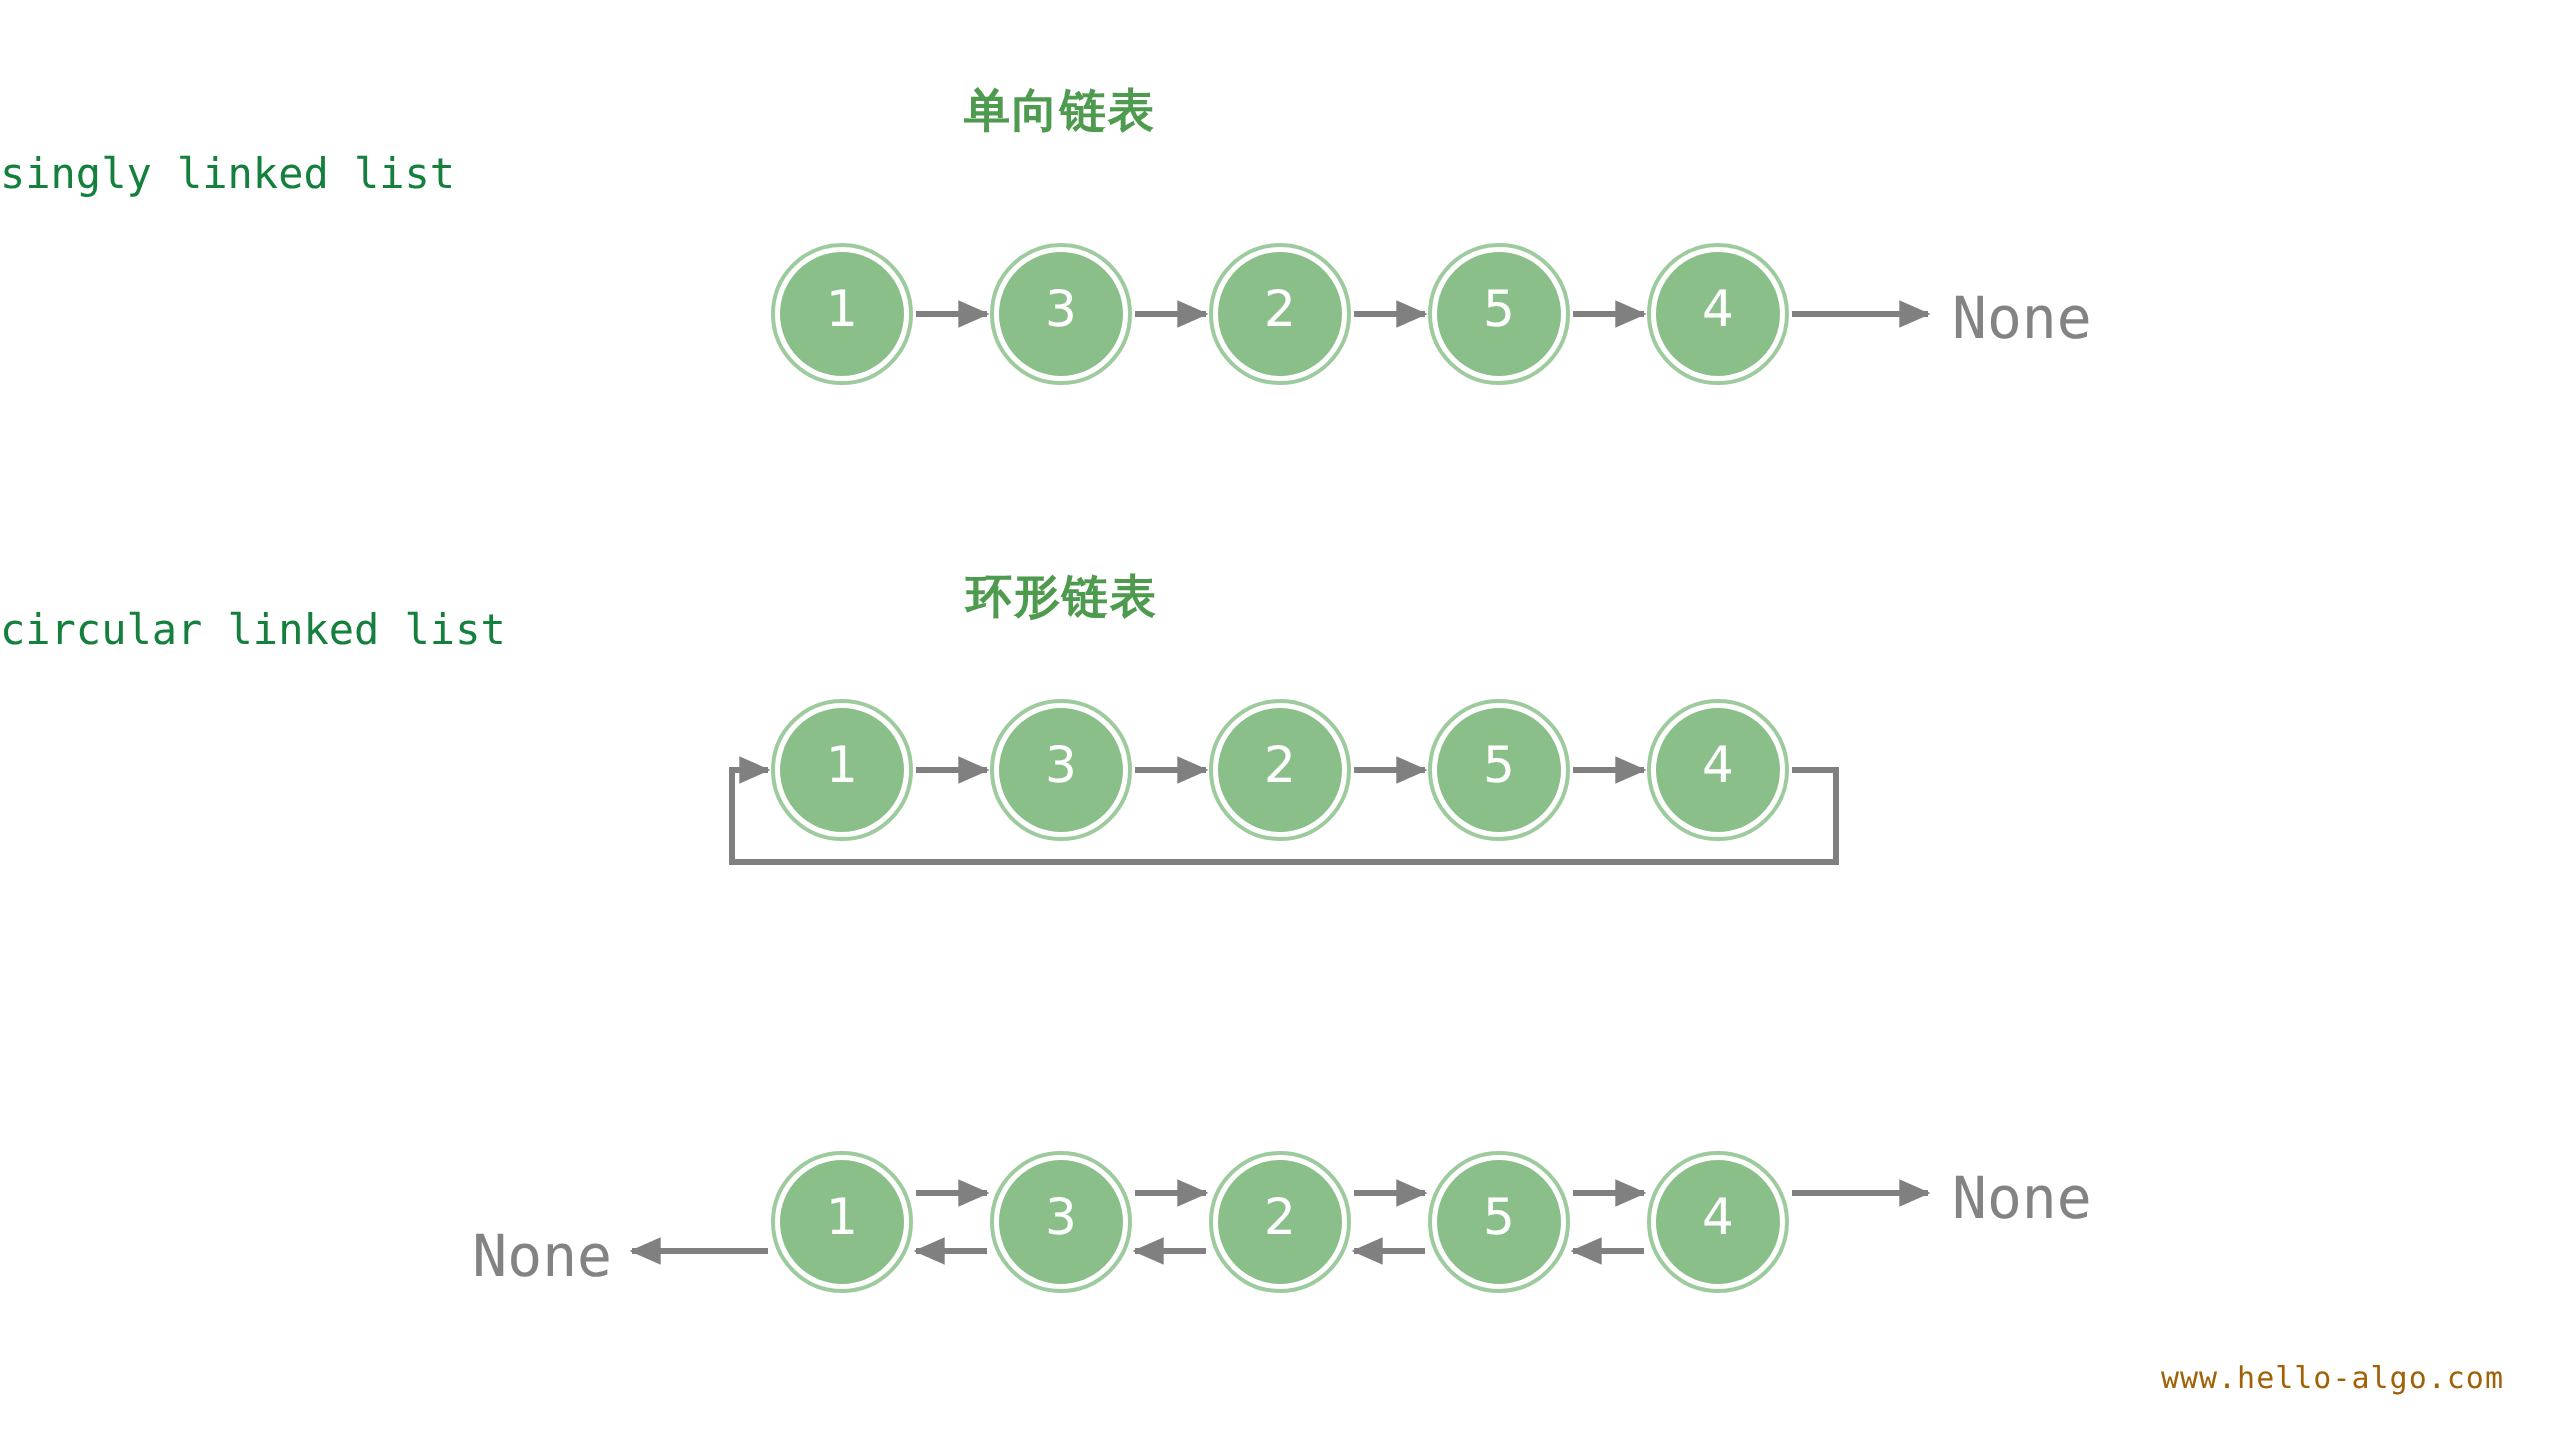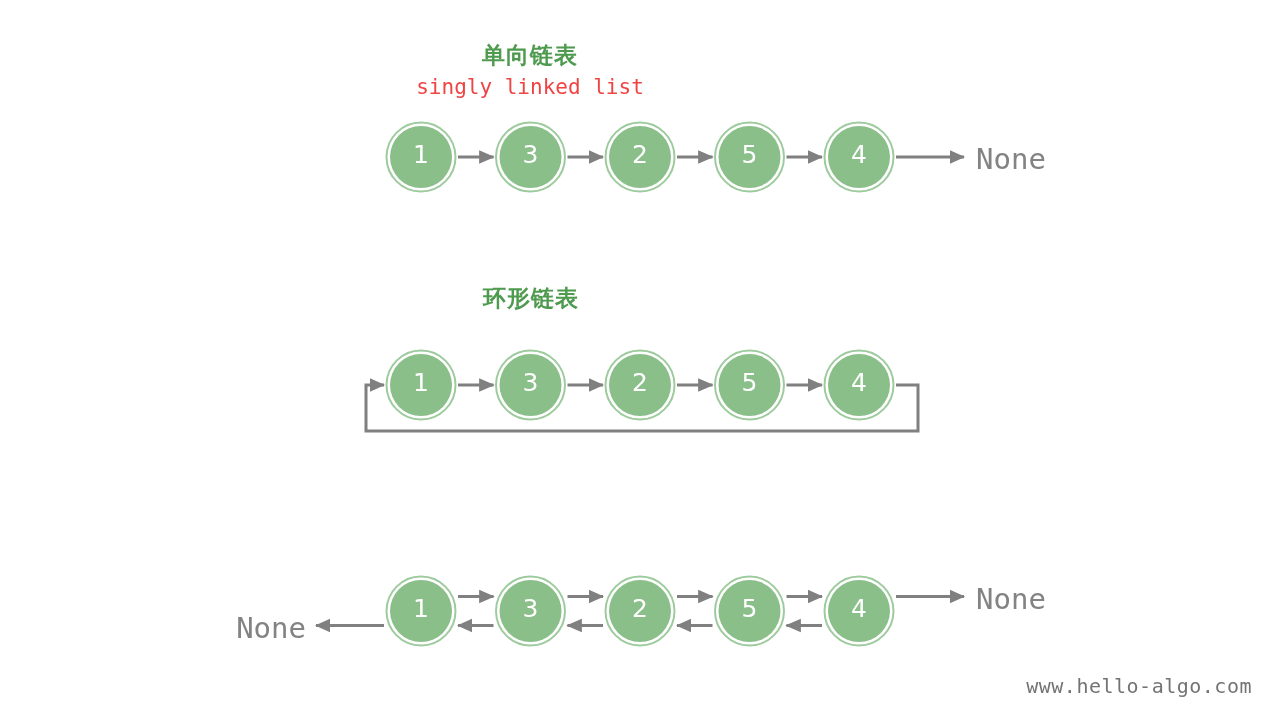--- a/index.html
+++ b/index.html
@@ -35,22 +35,21 @@
     text-align: center;
     color: #4e9a4e;
     font-family: Liberation Sans, sans-serif;
     font-weight: bold;
     font-size: 23px;
     letter-spacing: 1px;
     white-space: nowrap;
   }
   .sub {
     position: absolute;
-    text-align: center;
-    color: #ef4444;
+    color: #15803d;
     font-family: "DejaVu Sans Mono", monospace;
     font-size: 21px;
     white-space: nowrap;
   }
   .nonelbl {
     position: absolute;
     color: #838383;
     font-family: "DejaVu Sans Mono", monospace;
     font-size: 29px;
     white-space: nowrap;
@@ -60,23 +59,23 @@
     color: #ffffff;
     font-family: "DejaVu Sans", sans-serif;
     font-size: 25px;
     text-align: center;
     white-space: nowrap;
   }
   .wm {
     position: absolute;
     right: 28px;
     bottom: 22px;
-    color: #737373;
+    color: #a16207;
     font-family: "DejaVu Sans Mono", monospace;
-    font-size: 20px;
+    font-size: 15px;
     letter-spacing: 0.5px;
     white-space: nowrap;
     text-align: right;
   }
 </style>
 </head>
 <body>
 
 <svg id="canvas" viewBox="0 0 1280 720">
   <defs>
@@ -186,20 +185,21 @@
 <div class="layer-text" id="textlayer">
     <div class="ttl" style="left: 0px; top: 40px; width: 1060px;">单向链表</div>
     <div class="sub" style="left: 0px; top: 75px; width: 1060px;">singly linked list</div>
     <div class="nonelbl" style="left: 976px; top: 142px;">None</div>
     <div class="nodeval" style="left: 391px; top: 140px; width: 60px;">1</div>
     <div class="nodeval" style="left: 500.5px; top: 140px; width: 60px;">3</div>
     <div class="nodeval" style="left: 610px; top: 140px; width: 60px;">2</div>
     <div class="nodeval" style="left: 719.5px; top: 140px; width: 60px;">5</div>
     <div class="nodeval" style="left: 829px; top: 140px; width: 60px;">4</div>
     <div class="ttl" style="left: 0px; top: 283px; width: 1062px;">环形链表</div>
+    <div class="sub" style="left: 0px; top: 303px; width: 1062px;">circular linked list</div>
     <div class="nodeval" style="left: 391px; top: 368px; width: 60px;">1</div>
     <div class="nodeval" style="left: 500.5px; top: 368px; width: 60px;">3</div>
     <div class="nodeval" style="left: 610px; top: 368px; width: 60px;">2</div>
     <div class="nodeval" style="left: 719.5px; top: 368px; width: 60px;">5</div>
     <div class="nodeval" style="left: 829px; top: 368px; width: 60px;">4</div>
     <div class="nonelbl" style="left: 976px; top: 581.5px;">None</div>
     <div class="nonelbl" style="left: 236px; top: 610.5px; width: 70px; text-align: right;">None</div>
     <div class="nodeval" style="left: 391px; top: 594px; width: 60px;">1</div>
     <div class="nodeval" style="left: 500.5px; top: 594px; width: 60px;">3</div>
     <div class="nodeval" style="left: 610px; top: 594px; width: 60px;">2</div>

